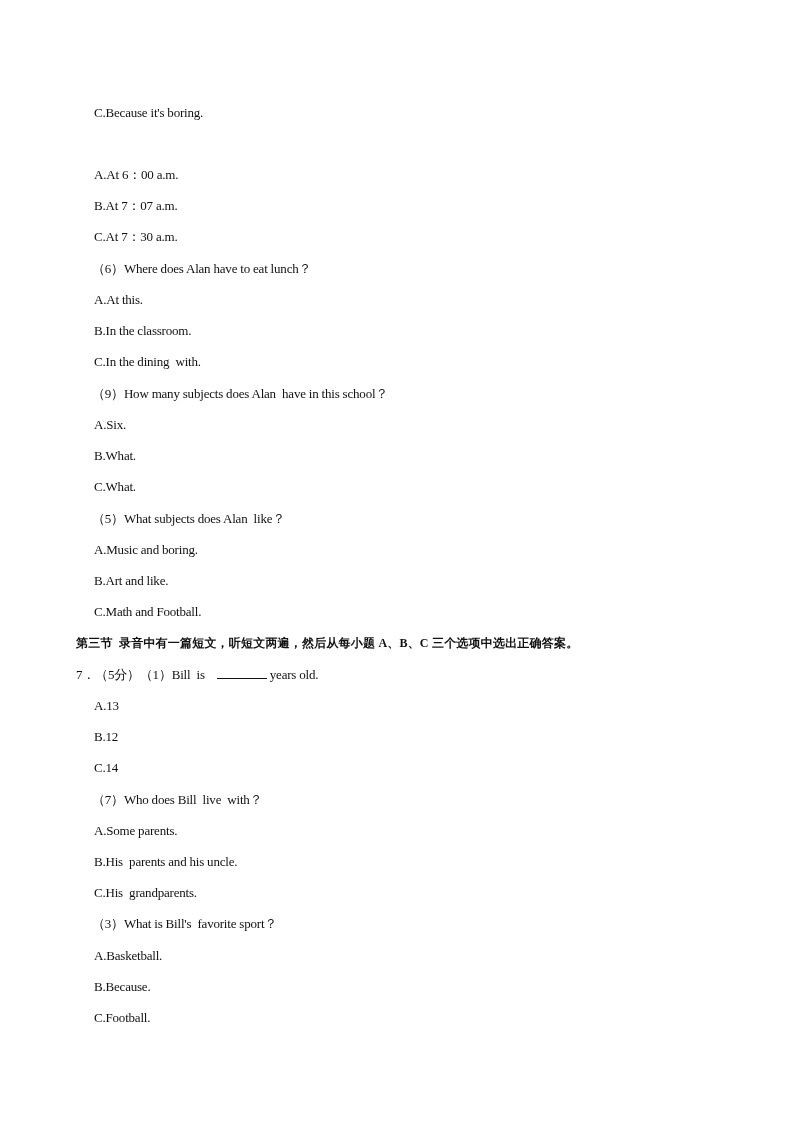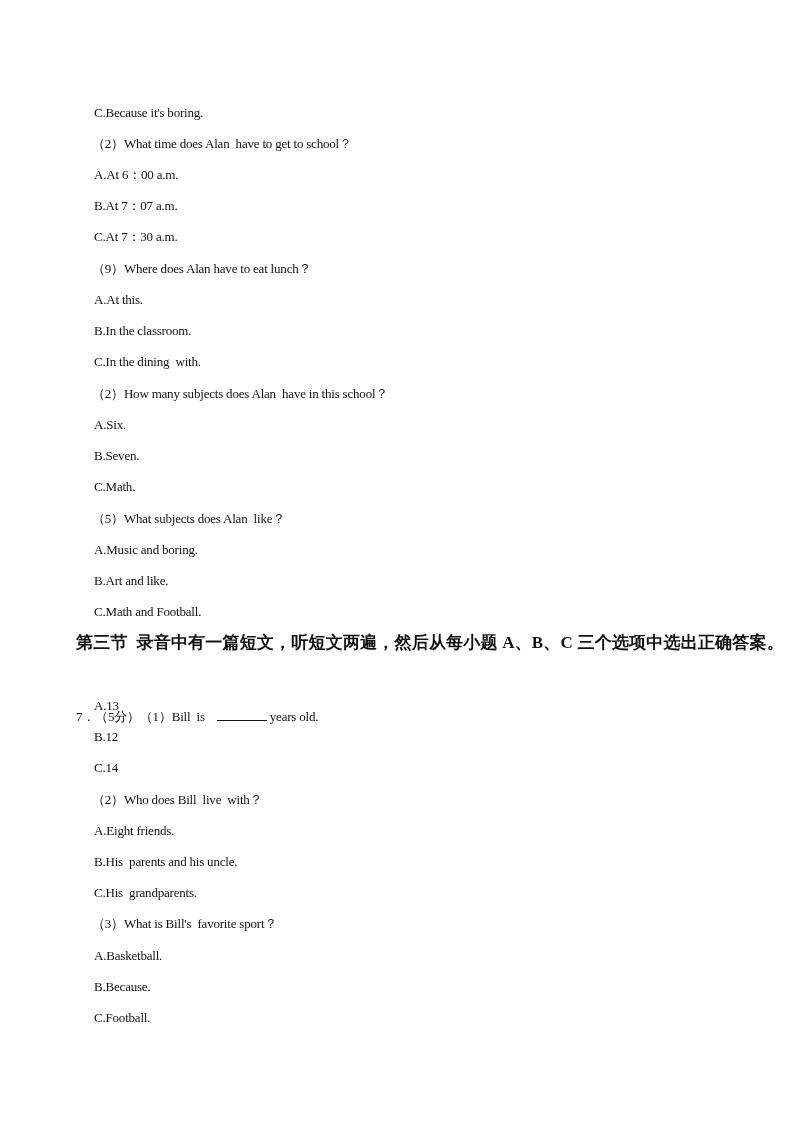--- a/index.html
+++ b/index.html
@@ -26,69 +26,68 @@
       font-size: 13px;
       line-height: 16px;
       white-space: pre;
       letter-spacing: -0.2px;
     }
     .opt { left: 94px; }
     .q { left: 92px; }
     .sec {
       left: 76px;
       font-weight: bold;
-      font-size: 17px;
+      font-size: 12px;
       letter-spacing: 0.2px;
     }
-    .qnum { left: 76px; margin-top: 42px; }
+    .qnum { left: 76px; }
     .blank {
       display: inline-block;
       width: 50px;
       border-bottom: 1px solid #111;
       height: 11px;
       margin: 0 3px 0 12px;
       vertical-align: baseline;
     }
   </style>
 </head>
 <body>
 
 <div class="page">
 
   <div class="line opt" style="top:103px">C.Because it's boring.</div>
 
-  <div class="line q" style="top:134px">（2）What time does Alan  have to get to school？</div>
   <div class="line opt" style="top:165px">A.At 6：00 a.m.</div>
   <div class="line opt" style="top:196px">B.At 7：07 a.m.</div>
   <div class="line opt" style="top:227px">C.At 7：30 a.m.</div>
 
-  <div class="line q" style="top:259px">（9）Where does Alan have to eat lunch？</div>
+  <div class="line q" style="top:259px">（6）Where does Alan have to eat lunch？</div>
   <div class="line opt" style="top:290px">A.At this.</div>
   <div class="line opt" style="top:321px">B.In the classroom.</div>
   <div class="line opt" style="top:352px">C.In the dining  with.</div>
 
-  <div class="line q" style="top:384px">（2）How many subjects does Alan  have in this school？</div>
+  <div class="line q" style="top:384px">（9）How many subjects does Alan  have in this school？</div>
   <div class="line opt" style="top:415px">A.Six.</div>
-  <div class="line opt" style="top:446px">B.Seven.</div>
-  <div class="line opt" style="top:477px">C.Math.</div>
+  <div class="line opt" style="top:446px">B.What.</div>
+  <div class="line opt" style="top:477px">C.What.</div>
 
   <div class="line q" style="top:509px">（5）What subjects does Alan  like？</div>
   <div class="line opt" style="top:540px">A.Music and boring.</div>
   <div class="line opt" style="top:571px">B.Art and like.</div>
   <div class="line opt" style="top:602px">C.Math and Football.</div>
 
   <div class="line sec" style="top:633px">第三节  录音中有一篇短文，听短文两遍，然后从每小题 A、B、C 三个选项中选出正确答案。</div>
 
   <div class="line qnum" style="top:665px"><span>7．（5分）（1）Bill  is</span><span class="blank"></span><span>years old.</span></div>
   <div class="line opt" style="top:696px">A.13</div>
   <div class="line opt" style="top:727px">B.12</div>
   <div class="line opt" style="top:758px">C.14</div>
 
-  <div class="line q" style="top:790px">（2）Who does Bill  live  with？</div>
-  <div class="line opt" style="top:821px">A.Eight friends.</div>
+  <div class="line q" style="top:790px">（7）Who does Bill  live  with？</div>
+  <div class="line opt" style="top:821px">A.Some parents.</div>
   <div class="line opt" style="top:852px">B.His  parents and his uncle.</div>
   <div class="line opt" style="top:883px">C.His  grandparents.</div>
 
   <div class="line q" style="top:914px">（3）What is Bill's  favorite sport？</div>
   <div class="line opt" style="top:946px">A.Basketball.</div>
   <div class="line opt" style="top:977px">B.Because.</div>
   <div class="line opt" style="top:1008px">C.Football.</div>
 
 </div>
 

